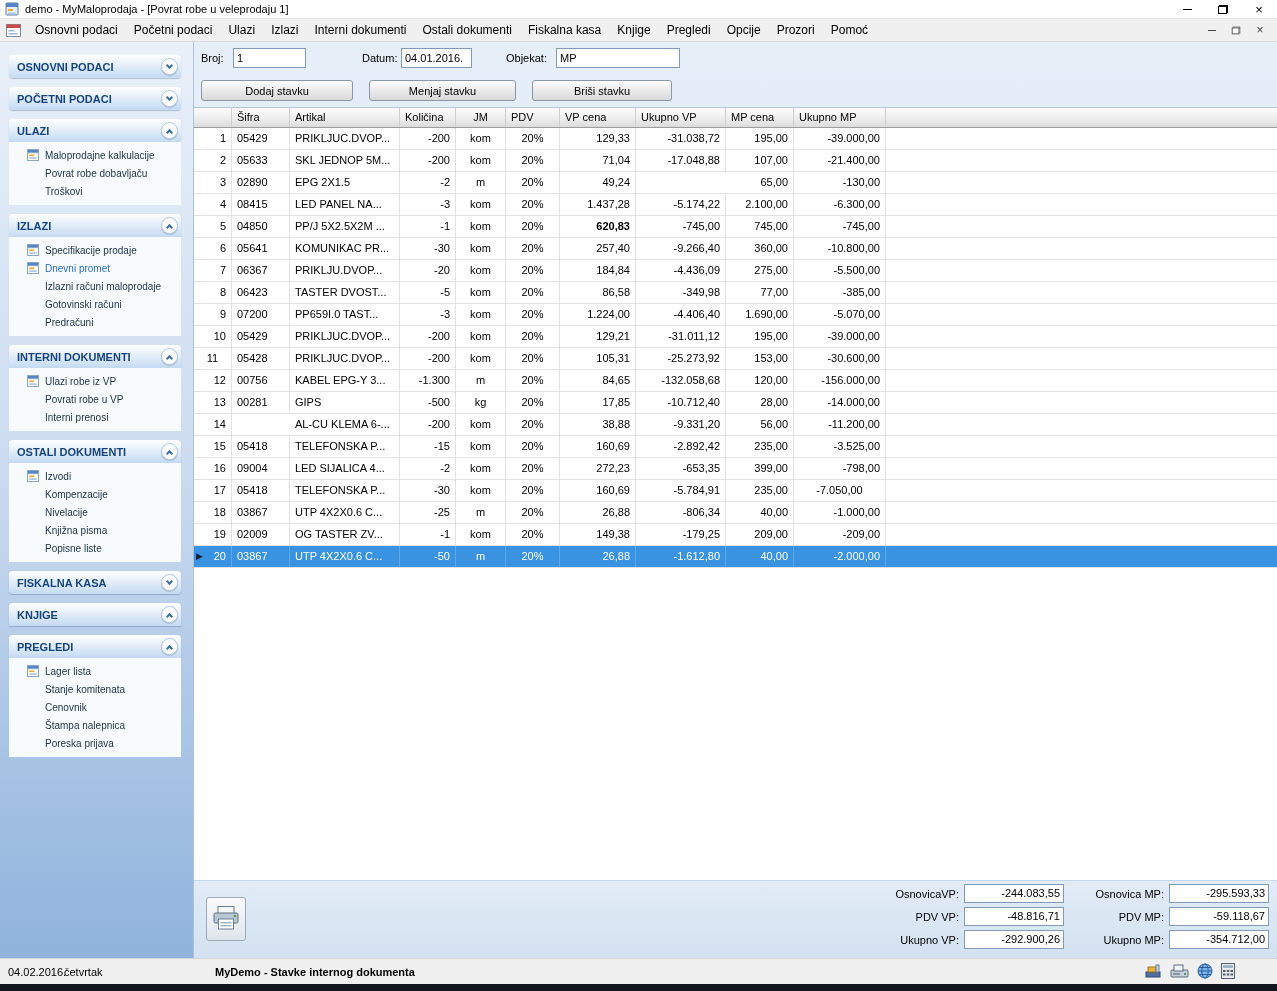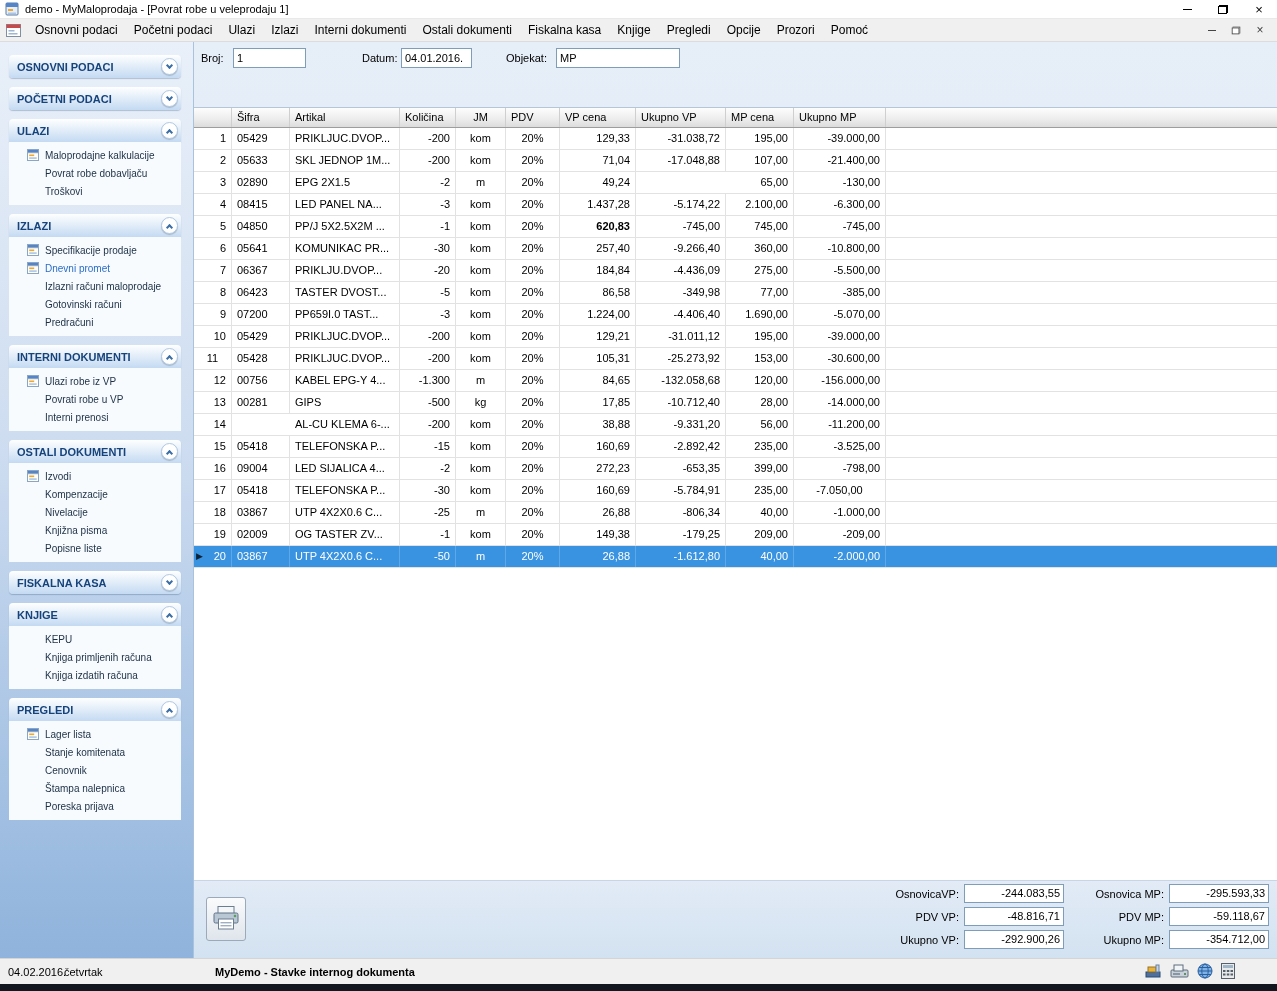--- a/index.html
+++ b/index.html
@@ -327,31 +327,20 @@
           </span>
         </div>
       </div>
       <div class="panel">
         <div class="panel-header">
           <span class="panel-title">KNJIGE</span>
           <span class="arrow-btn">
             <span class="chev up"></span>
           </span>
         </div>
-        <div class="panel-body">
-          <div class="panel-item">
-            <span class="item-label">KEPU</span>
-          </div>
-          <div class="panel-item">
-            <span class="item-label">Knjiga primljenih računa</span>
-          </div>
-          <div class="panel-item">
-            <span class="item-label">Knjiga izdatih računa</span>
-          </div>
-        </div>
       </div>
       <div class="panel">
         <div class="panel-header">
           <span class="panel-title">PREGLEDI</span>
           <span class="arrow-btn">
             <span class="chev up"></span>
           </span>
         </div>
         <div class="panel-body">
           <div class="panel-item">
@@ -383,20 +372,25 @@
 
     <div class="form-area">
       <span class="form-label" id="broj-label">Broj:</span>
       <input class="field" id="broj-input" value="1" style="">
       <span class="form-label" id="datum-label">Datum:</span>
       <input class="field" id="datum-input" value="04.01.2016." style="">
       <span class="form-label" id="objekat-label">Objekat:</span>
       <input class="field" id="objekat-input" value="MP" style="">
     </div>
 
+    <div class="actions" id="action-buttons">
+        <button class="action-btn" style="width: 152px;">Dodaj stavku</button>
+        <button class="action-btn" style="width: 147px;">Menjaj stavku</button>
+        <button class="action-btn" style="width: 140px;">Briši stavku</button>
+      </div>
 
     <div class="grid">
       <div class="grid-header" id="grid-header">
           <div class="gh" style="width: 38px;"></div>
           <div class="gh" style="width: 58px;">Šifra</div>
           <div class="gh" style="width: 110px;">Artikal</div>
           <div class="gh" style="width: 56px;">Količina</div>
           <div class="gh" style="width: 50px; text-align: center;">JM</div>
           <div class="gh" style="width: 54px;">PDV</div>
           <div class="gh" style="width: 76px;">VP cena</div>
@@ -414,21 +408,21 @@
             <div class="gc" style="width: 50px; text-align: center;">kom</div>
             <div class="gc" style="width: 54px; text-align: center;">20%</div>
             <div class="gc" style="width: 76px; text-align: right;">129,33</div>
             <div class="gc" style="width: 90px; text-align: right;">-31.038,72</div>
             <div class="gc" style="width: 68px; text-align: right;">195,00</div>
             <div class="gc" style="width: 92px; text-align: right;">-39.000,00</div>
           </div>
           <div class="grow">
             <div class="gc" style="width: 38px; text-align: right;">2</div>
             <div class="gc" style="width: 58px; text-align: left;">05633</div>
-            <div class="gc" style="width: 110px; text-align: left;">SKL JEDNOP 1M...</div>
+            <div class="gc" style="width: 110px; text-align: left;">SKL JEDNOP 5M...</div>
             <div class="gc" style="width: 56px; text-align: right;">-200</div>
             <div class="gc" style="width: 50px; text-align: center;">kom</div>
             <div class="gc" style="width: 54px; text-align: center;">20%</div>
             <div class="gc" style="width: 76px; text-align: right;">71,04</div>
             <div class="gc" style="width: 90px; text-align: right;">-17.048,88</div>
             <div class="gc" style="width: 68px; text-align: right;">107,00</div>
             <div class="gc" style="width: 92px; text-align: right;">-21.400,00</div>
           </div>
           <div class="grow">
             <div class="gc" style="width: 38px; text-align: right;">3</div>
@@ -534,21 +528,21 @@
             <div class="gc" style="width: 50px; text-align: center;">kom</div>
             <div class="gc" style="width: 54px; text-align: center;">20%</div>
             <div class="gc" style="width: 76px; text-align: right;">105,31</div>
             <div class="gc" style="width: 90px; text-align: right;">-25.273,92</div>
             <div class="gc" style="width: 68px; text-align: right;">153,00</div>
             <div class="gc" style="width: 92px; text-align: right;">-30.600,00</div>
           </div>
           <div class="grow">
             <div class="gc" style="width: 38px; text-align: right;">12</div>
             <div class="gc" style="width: 58px; text-align: left;">00756</div>
-            <div class="gc" style="width: 110px; text-align: left;">KABEL EPG-Y 4...</div>
+            <div class="gc" style="width: 110px; text-align: left;">KABEL EPG-Y 3...</div>
             <div class="gc" style="width: 56px; text-align: right;">-1.300</div>
             <div class="gc" style="width: 50px; text-align: center;">m</div>
             <div class="gc" style="width: 54px; text-align: center;">20%</div>
             <div class="gc" style="width: 76px; text-align: right;">84,65</div>
             <div class="gc" style="width: 90px; text-align: right;">-132.058,68</div>
             <div class="gc" style="width: 68px; text-align: right;">120,00</div>
             <div class="gc" style="width: 92px; text-align: right;">-156.000,00</div>
           </div>
           <div class="grow">
             <div class="gc" style="width: 38px; text-align: right;">13</div>

